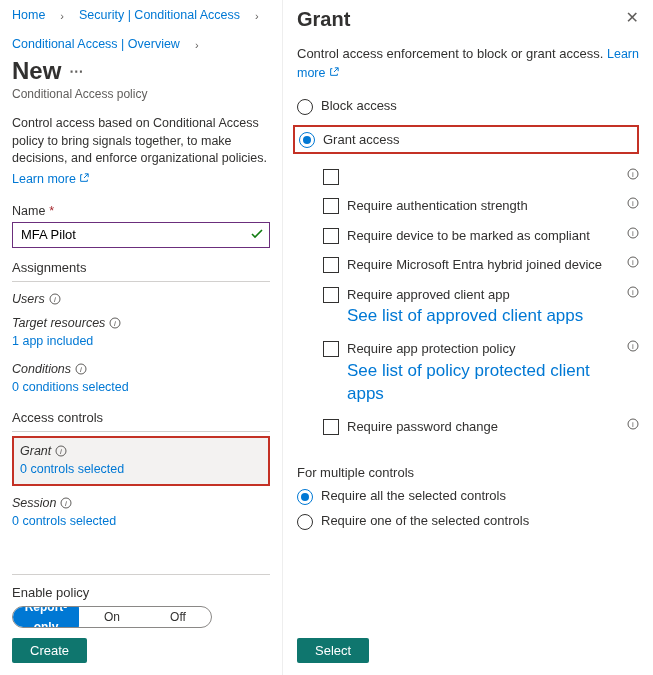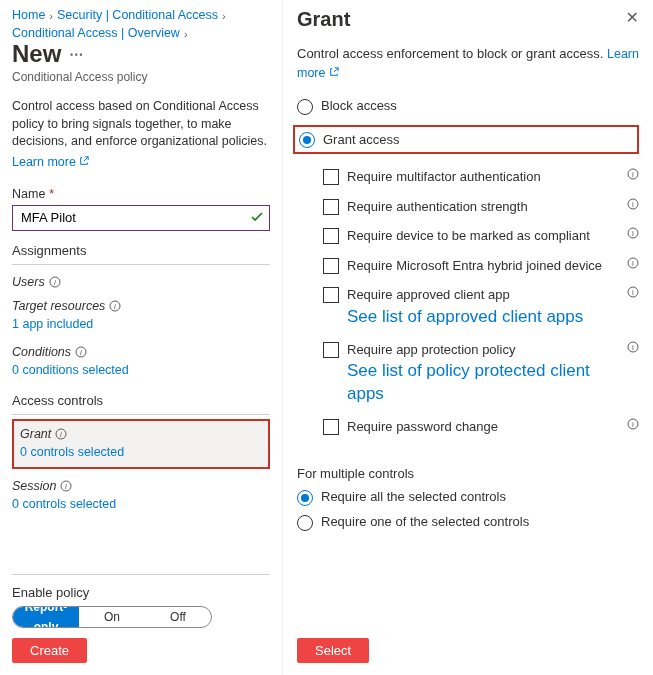--- a/index.html
+++ b/index.html
@@ -8,21 +8,21 @@
       font-size: 13px;
       color: #323130;
       width: 653px;
       height: 675px;
       display: flex;
       background: #fff;
       overflow: hidden;
     }
     .left-panel { width: 282px; padding: 8px 12px 12px 12px; display: flex; flex-direction: column; }
     .right-panel { flex: 1; padding: 8px 14px 12px 14px; border-left: 1px solid #eee; display: flex; flex-direction: column; }
-    .breadcrumb { font-size: 12.5px; color: #605e5c; display: flex; flex-wrap: wrap; align-items: flex-end; gap: 4px; }
+    .breadcrumb { font-size: 12.5px; color: #605e5c; margin-bottom: 6px; display: flex; flex-wrap: wrap; align-items: flex-end; gap: 15px; }
     .breadcrumb a { color: #0078d4; text-decoration: none; }
     .chev { color: #605e5c; font-size: 11px; }
     h1.title { font-size: 24px; font-weight: 600; margin-bottom: 2px; display: flex; align-items: center; gap: 8px; }
     .ellipsis { color: #605e5c; font-size: 14px; }
     .subtitle { font-size: 12px; color: #605e5c; margin-bottom: 14px; }
     .desc { font-size: 12.5px; color: #323130; line-height: 1.4; margin-bottom: 4px; }
     .link { color: #0078d4; text-decoration: none; font-size: 12.5px; cursor: pointer; }
     .ext-icon { display: inline-block; width: 10px; height: 10px; vertical-align: baseline; }
     .ext-icon svg { width: 10px; height: 10px; }
     .field-label { font-size: 12.5px; margin-top: 18px; margin-bottom: 4px; display: flex; align-items: center; gap: 4px; }
@@ -42,21 +42,21 @@
     .highlight-box { border: 2px solid #c43125; padding: 6px 6px 8px 6px; margin-top: 4px; background: #f3f2f1; }
     .spacer { flex: 1; }
     .enable-label { font-size: 13px; margin-bottom: 6px; margin-top: 10px; }
     .toggle-bar {
       display: flex; align-items: center; border: 1px solid #8a8886; border-radius: 12px;
       width: 200px; height: 22px; overflow: hidden; font-size: 12px; margin-bottom: 10px;
     }
     .toggle-seg { flex: 1; text-align: center; line-height: 20px; cursor: pointer; }
     .toggle-seg.active { background: #0078d4; color: #fff; border-radius: 12px; font-weight: 600; }
     .primary-btn {
-      background: #ef4444; color: #fff; border: none; padding: 5px 18px;
+      background: #0f766e; color: #fff; border: none; padding: 5px 18px;
       font-size: 13px; cursor: pointer; border-radius: 2px;
     }
     
     .panel-header { display: flex; justify-content: space-between; align-items: flex-start; margin-bottom: 14px; }
     .panel-title { font-size: 20px; font-weight: 600; }
     .close-x { font-size: 16px; color: #605e5c; cursor: pointer; font-weight: 300; }
     .panel-desc { font-size: 13px; line-height: 1.4; margin-bottom: 16px; }
     .radio-row, .check-row { display: flex; align-items: flex-start; gap: 8px; margin-bottom: 10px; font-size: 13px; }
     .radio { width: 16px; height: 16px; border: 1px solid #323130; border-radius: 50%; flex-shrink: 0; display: flex; align-items: center; justify-content: center; margin-top: 1px; }
     .radio.checked { border-color: #0078d4; }
@@ -207,21 +207,20 @@
     <div>Block access</div>
   </div>
   <div class="grant-highlight">
     <div class="radio checked"></div>
     <div>Grant access</div>
   </div>
 
   <div class="check-list" id="check-list">
       <div class="check-row">
         <div class="checkbox"></div>
-        <div class="check-label">Require multifactor authentication</div>
         <span class="info-icon trailing-info">
           <svg viewBox="0 0 12 12">
             <circle cx="6" cy="6" r="5" fill="none" stroke="#605e5c" stroke-width="1"></circle>
             <text x="6" y="9" text-anchor="middle" font-size="8" fill="#605e5c">i</text>
           </svg>
         </span>
       </div>
       <div class="check-row">
         <div class="checkbox"></div>
         <div class="check-label">Require authentication strength</div>

